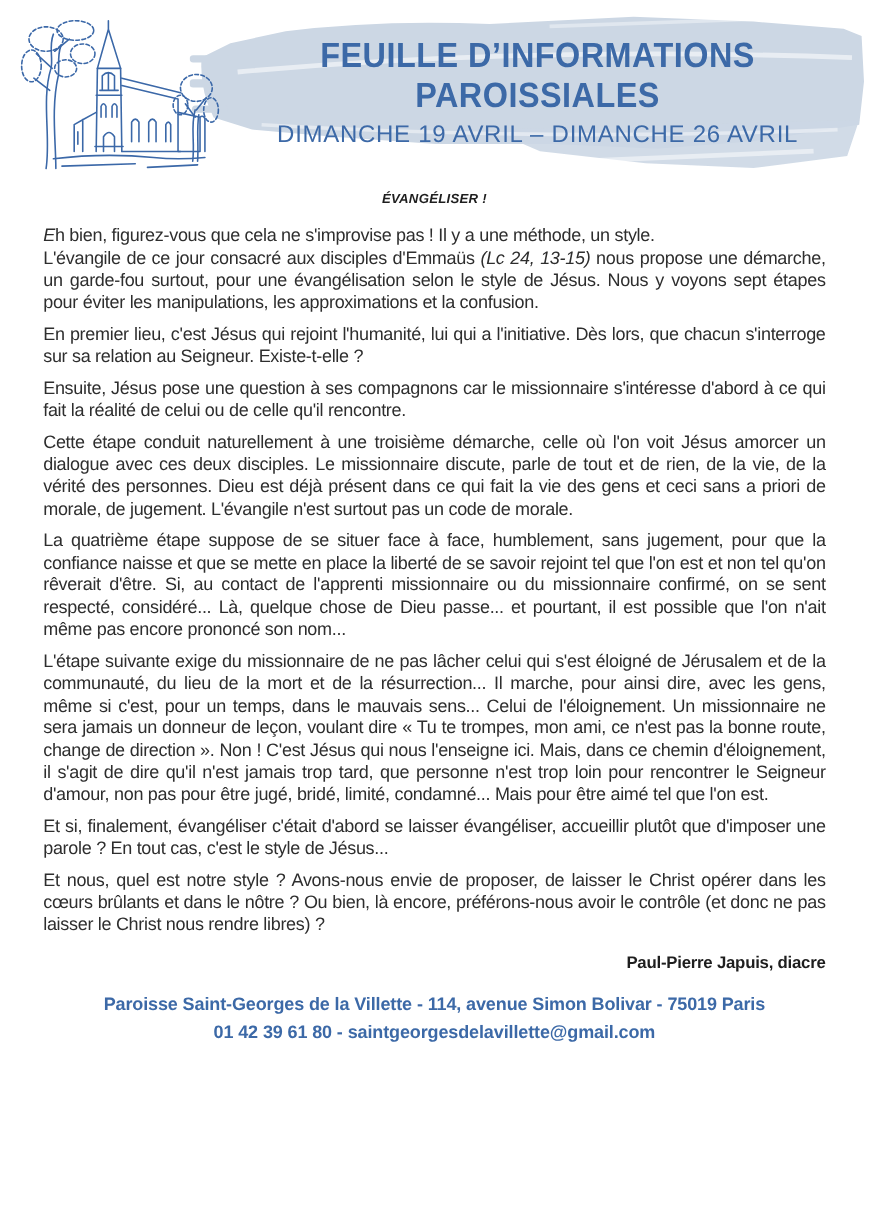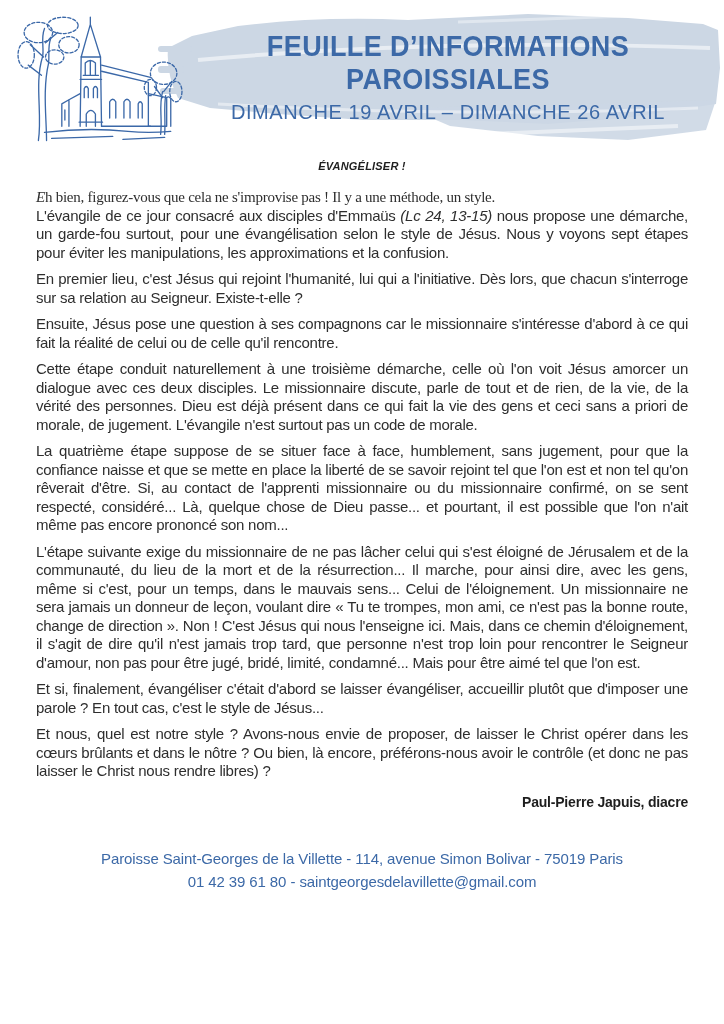--- a/index.html
+++ b/index.html
@@ -23,30 +23,30 @@
   
   .article-title {
     text-align:center; font-size:11px; font-weight:bold; font-style:italic;
     color:#1e1e1e; margin:8px 0 16px 0; letter-spacing:0.2px;
   }
   .content {
     padding:0 36px; font-size:15px; line-height:18.5px;
     text-align:justify; letter-spacing:-0.25px; color:#2e2e2e;
   }
   .para { margin:0 0 8px 0; }
-  .para.tight { margin-bottom:0;font-family:Liberation Serif, serif; }
+  .para.tight { margin-bottom:0; }
   .italic { font-style:italic; }
   .signature {
     text-align:right; font-weight:bold; font-size:14px;
     margin-top:12px; letter-spacing:-0.2px; color:#1e1e1e;
   }
   
   .footer {
-    margin-top:36px; text-align:center; color:#3c69a7;
-    font-weight:normal; font-size:15px; line-height:23px; letter-spacing:-0.1px;
+    margin-top:15px; text-align:center; color:#3c69a7;
+    font-weight:bold; font-size:15px; line-height:23px; letter-spacing:-0.1px;
   }
 </style>
 </head>
 <body>
 
 <div class="page">
 
   <div class="header">
 
     <svg class="brush" viewBox="0 0 566 142" preserveAspectRatio="none">

